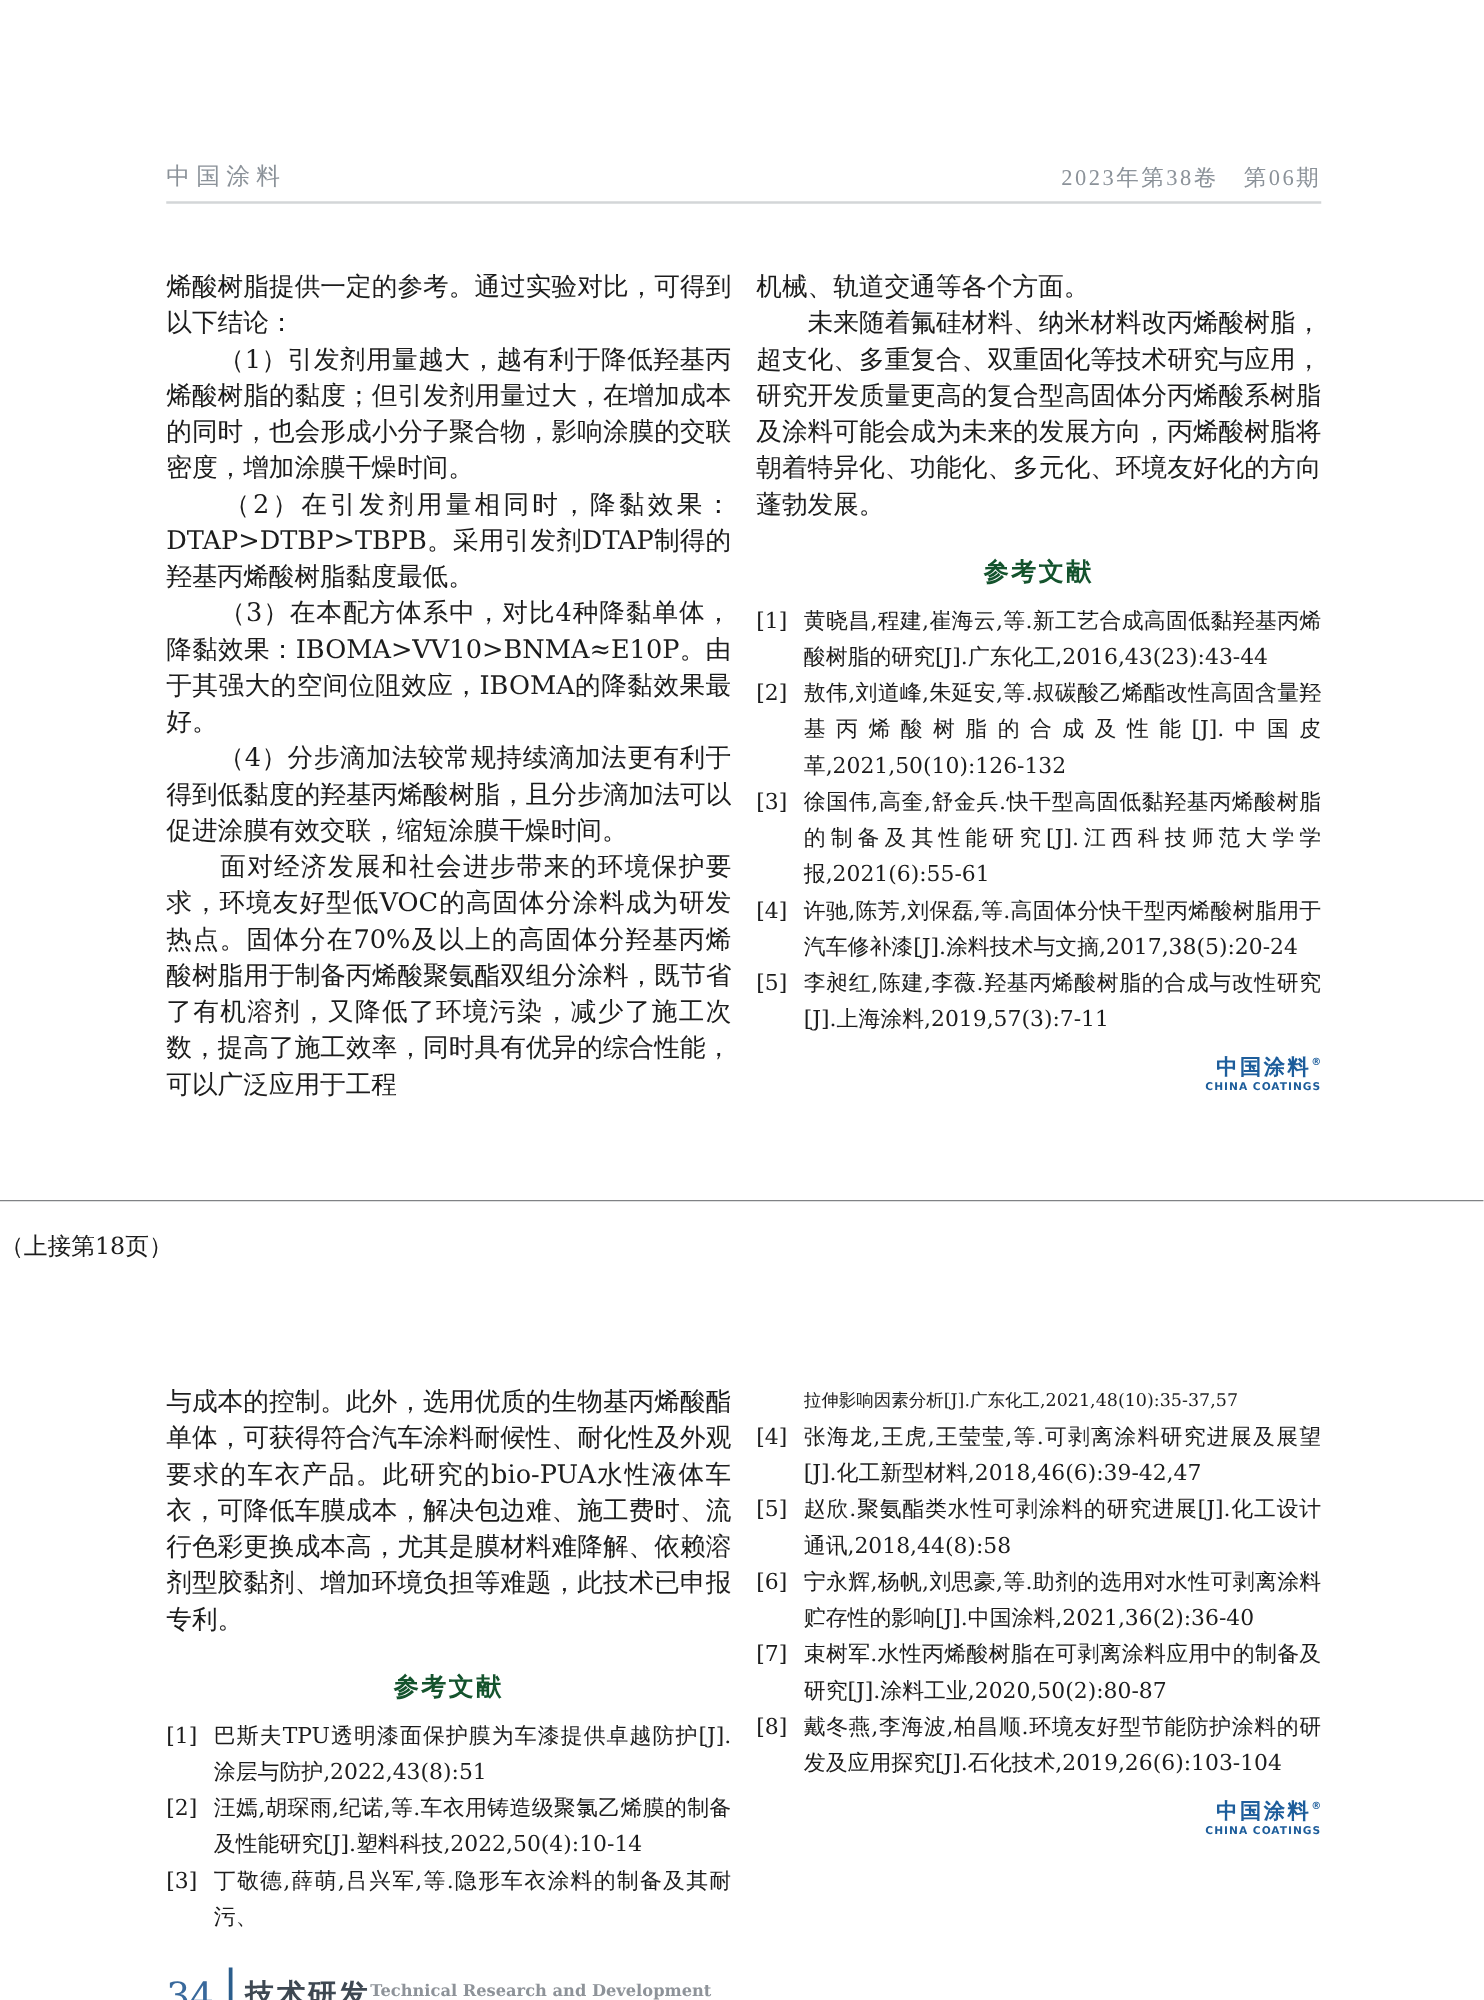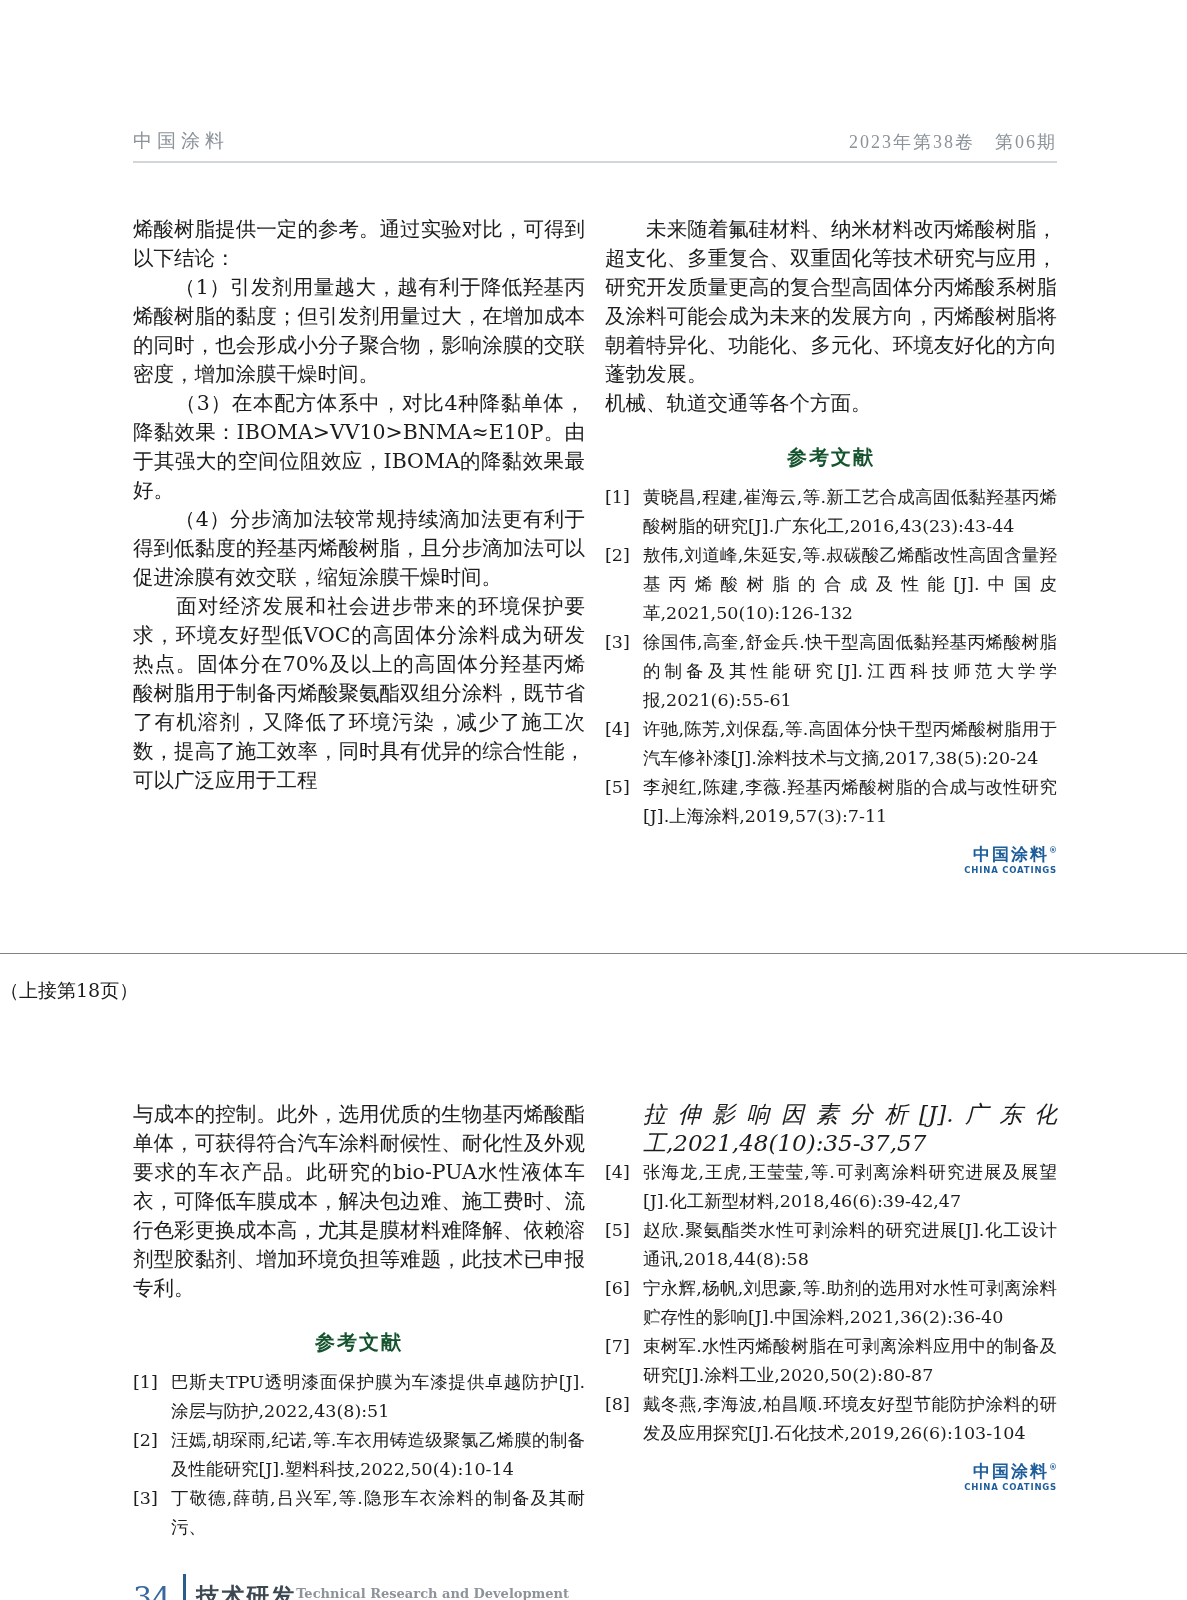--- a/index.html
+++ b/index.html
@@ -36,21 +36,21 @@
   .ref-heading {
     margin:26px 0 12px 0; text-align:center;
     font-family:"DejaVu Sans","Liberation Sans",sans-serif;
     font-weight:bold; font-size:20px; color:#14532d; letter-spacing:2px;
   }
   .refs { font-size:17.5px; line-height:29px; }
   .ref { display:flex; align-items:flex-start; }
   .ref-num { flex:0 0 38px; }
   .ref-text { flex:1 1 auto; text-align:justify; }
   .ref-cont {
-    margin:0; padding-left:38px; font-size:23px; line-height:29px; text-align:justify;font-style:italic;
+    margin:0; padding-left:38px; font-size:14px; line-height:29px; text-align:justify;
   }
 
   
   .logo { text-align:right; margin-top:14px; line-height:1.1; }
   .logo-cn {
     font-family:"DejaVu Sans","Liberation Sans",sans-serif;
     font-weight:bold; font-size:17px; color:#1d5d9b; letter-spacing:2px;
   }
   .logo-reg { font-size:8px; vertical-align:super; letter-spacing:0; }
   .logo-en {
@@ -93,33 +93,34 @@
   </header>
   <div class="header-rule cw"></div>
 
   <section class="article article-1 cw">
     <div class="col">
 
         <p class="body-p">烯酸树脂提供一定的参考。通过实验对比，可得到以下结论：</p>
 
         <p class="body-p">　　（1）引发剂用量越大，越有利于降低羟基丙烯酸树脂的黏度；但引发剂用量过大，在增加成本的同时，也会形成小分子聚合物，影响涂膜的交联密度，增加涂膜干燥时间。</p>
 
+        <p class="body-p">　　（2）在引发剂用量相同时，降黏效果：DTAP&gt;DTBP&gt;TBPB。采用引发剂DTAP制得的羟基丙烯酸树脂黏度最低。</p>
 
         <p class="body-p">　　（3）在本配方体系中，对比4种降黏单体，降黏效果：IBOMA&gt;VV10&gt;BNMA≈E10P。由于其强大的空间位阻效应，IBOMA的降黏效果最好。</p>
 
         <p class="body-p">　　（4）分步滴加法较常规持续滴加法更有利于得到低黏度的羟基丙烯酸树脂，且分步滴加法可以促进涂膜有效交联，缩短涂膜干燥时间。</p>
 
         <p class="body-p">　　面对经济发展和社会进步带来的环境保护要求，环境友好型低VOC的高固体分涂料成为研发热点。固体分在70%及以上的高固体分羟基丙烯酸树脂用于制备丙烯酸聚氨酯双组分涂料，既节省了有机溶剂，又降低了环境污染，减少了施工次数，提高了施工效率，同时具有优异的综合性能，可以广泛应用于工程</p>
       </div>
     <div class="col">
       <div>
 
+          <p class="body-p">机械、轨道交通等各个方面。</p>
+
           <p class="body-p">　　未来随着氟硅材料、纳米材料改丙烯酸树脂，超支化、多重复合、双重固化等技术研究与应用，研究开发质量更高的复合型高固体分丙烯酸系树脂及涂料可能会成为未来的发展方向，丙烯酸树脂将朝着特异化、功能化、多元化、环境友好化的方向蓬勃发展。</p>
-
-          <p class="body-p">机械、轨道交通等各个方面。</p>
         </div>
       <h3 class="ref-heading">参考文献</h3>
       <div class="refs">
 
           <div class="ref">
             <span class="ref-num">[1]</span>
             <span class="ref-text">黄晓昌,程建,崔海云,等.新工艺合成高固低黏羟基丙烯酸树脂的研究[J].广东化工,2016,43(23):43-44</span>
           </div>
 
           <div class="ref">

